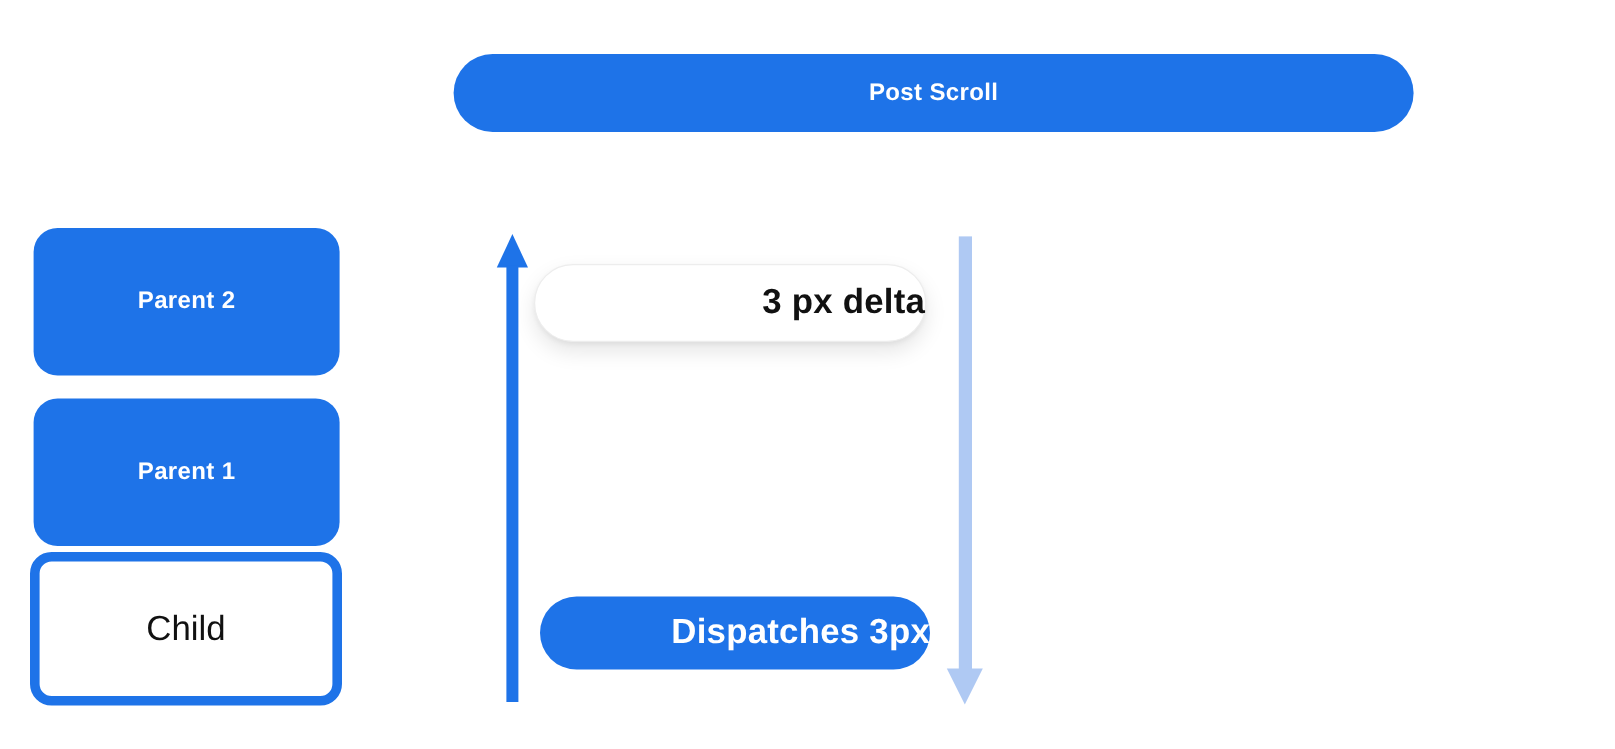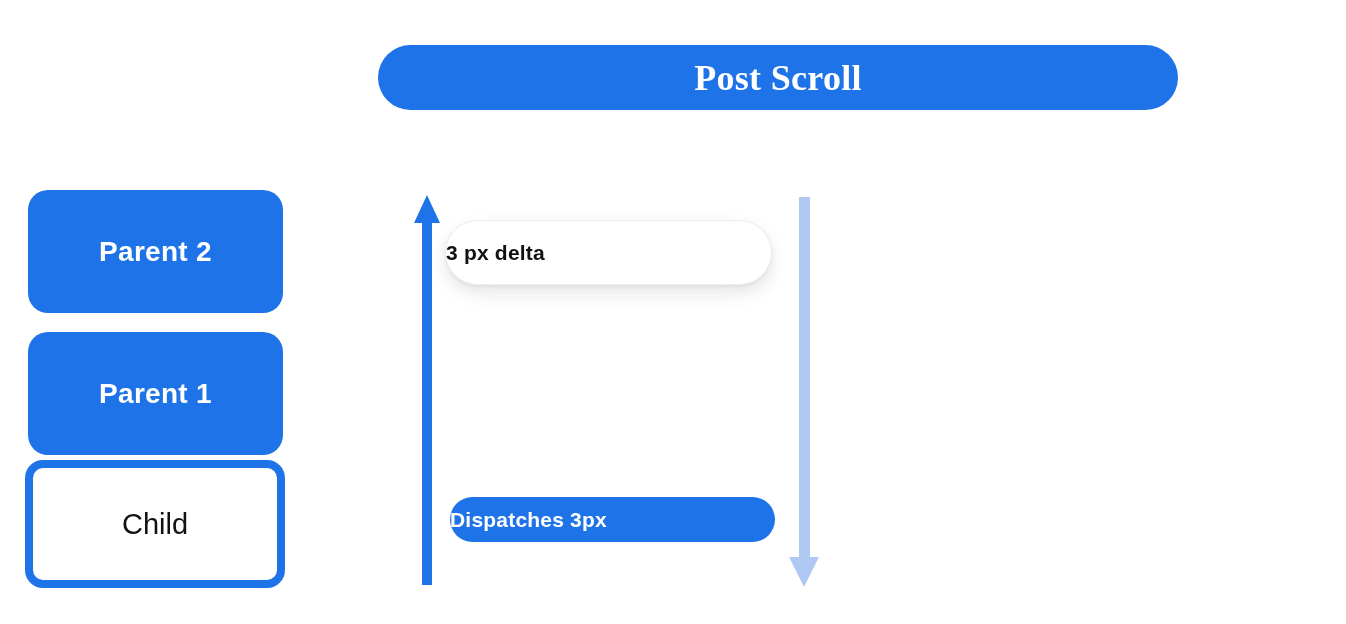--- a/index.html
+++ b/index.html
@@ -23,36 +23,35 @@
 
   
   .banner {
     position: absolute;
     left: 378px; top: 45px;
     width: 800px; height: 65px;
     background: var(--blue);
     border-radius: 33px;
     display: flex; align-items: center; justify-content: center;
     color: #fff;
-    font-size: 36px;
+    font-size: 20px;
     font-weight: 700;
     letter-spacing: 0.3px;
-    font-family: Liberation Serif, serif;
   }
 
   
   .node-box {
     position: absolute;
     left: 28px;
     width: 255px; height: 123px;
     background: var(--blue);
     border-radius: 20px;
     display: flex; align-items: center; justify-content: center;
     color: #fff;
-    font-size: 28px;
+    font-size: 20px;
     font-weight: 700;
     letter-spacing: 0.3px;
   }
   .node-parent2 { top: 190px; }
   .node-parent1 { top: 332px; }
 
   .node-child {
     position: absolute;
     left: 25px; top: 460px;
     width: 260px; height: 128px;
@@ -102,37 +101,37 @@
   .arrow-down .head {
     width: 0; height: 0;
     border-left: 15px solid transparent;
     border-right: 15px solid transparent;
     border-top: 30px solid var(--light-blue);
   }
 
   
   .pill {
     position: absolute;
-    display: flex; align-items: center; justify-content: flex-start;
+    display: flex; align-items: center; justify-content: flex-end;
     border-radius: 33px;
-    font-size: 21px;
+    font-size: 29px;
     letter-spacing: 0.2px;
   }
   .pill-delta {
     left: 445px; top: 220px;
     width: 327px; height: 65px;
     background: #fff;
     border: 1px solid var(--pill-border);
     box-shadow: 0 8px 18px rgba(0,0,0,0.10), 0 2px 4px rgba(0,0,0,0.05);
     color: var(--text-dark);
     font-weight: 600;
   }
   .pill-dispatch {
     left: 450px; top: 497px;
-    width: 325px; height: 45px;
+    width: 325px; height: 61px;
     background: var(--blue);
     color: #fff;
     font-weight: 700;
   }
 </style>
 </head>
 <body>
 
 <div class="canvas">
 

